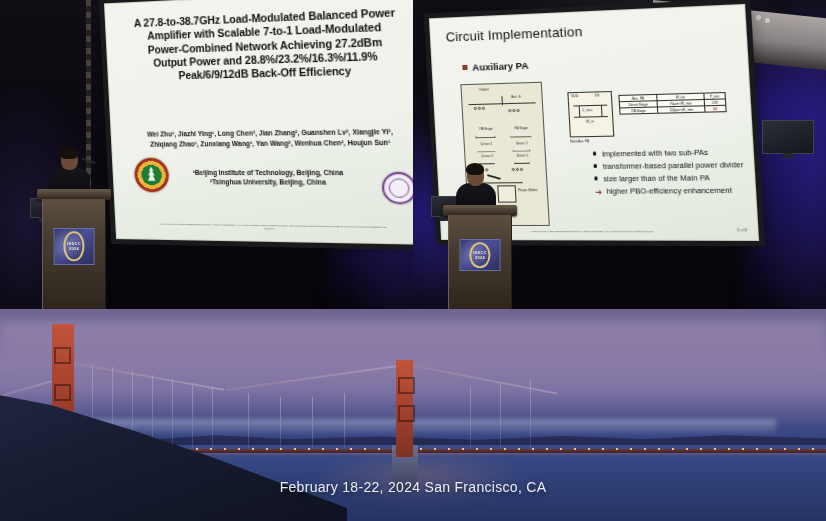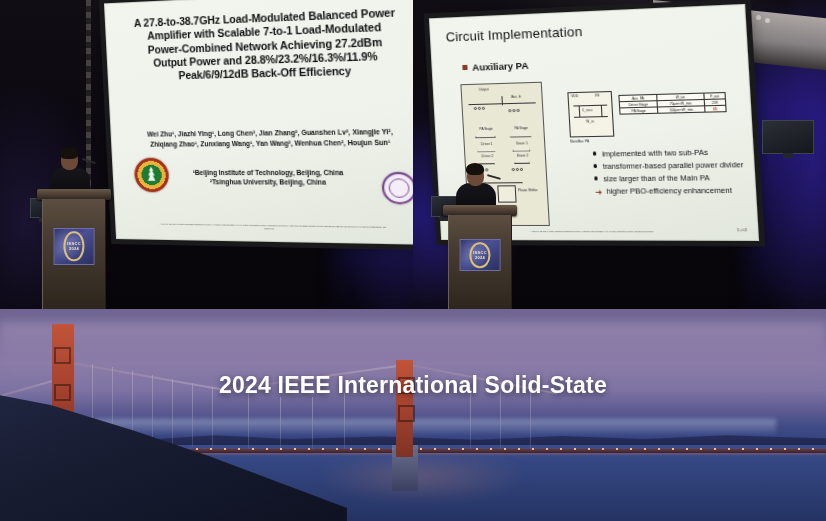--- a/index.html
+++ b/index.html
@@ -537,17 +537,17 @@
     <div class="deck"></div>
     <div class="deck-lights"></div>
 
     <div class="pier"></div>
     <div class="tower tower-main"></div>
     <div class="tower tower-left"></div>
 
     <div class="foreground-hill"></div>
 
     <div class="banner-text">
-      <div class="bn-title bn-l1">2024 IEEE International Solid-State</div>
+      <div class="bn-sub">February 18-22, 2024 San Francisco, CA</div>
     </div>
   </div>
 
 </div>
 
 </body></html>

